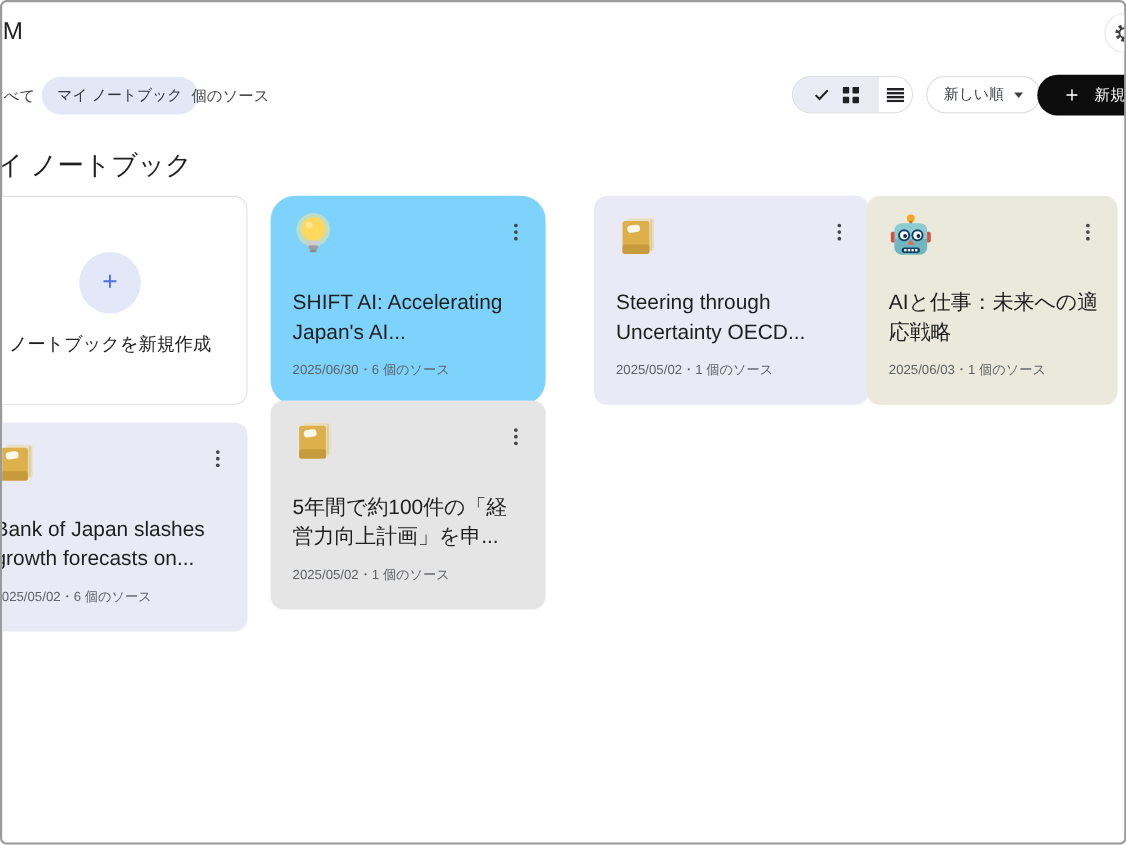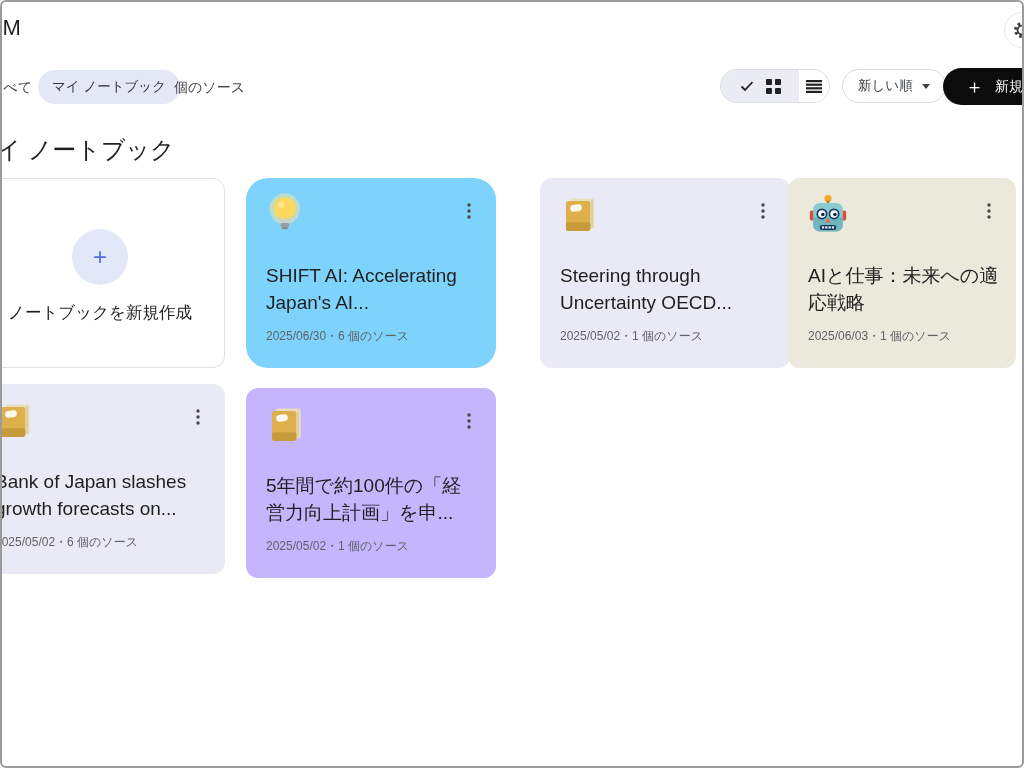--- a/index.html
+++ b/index.html
@@ -219,21 +219,21 @@
       <svg width="4" height="16" viewBox="0 0 4 16">
         <circle cx="2" cy="2" r="1.7" fill="#474747"></circle>
           <circle cx="2" cy="8" r="1.7" fill="#474747"></circle>
           <circle cx="2" cy="14" r="1.7" fill="#474747"></circle>
       </svg>
     </button>
     <div class="card-title">Bank of Japan slashes growth forecasts on...</div>
     <div class="card-meta"><span>2025/05/02</span><span>・</span><span>6 個のソース</span></div>
   </div>
 
-  <div class="card" style="left: 244px; top: 386px; background: #c4b5fd;">
+  <div class="card" style="left: 244px; top: 362px; background: #e5e5e5;">
     <span class="emoji">
       <svg width="44" height="44" viewBox="0 0 36 36">
         <rect x="10" y="4.5" width="20" height="24.5" rx="2" fill="#e9dfbf"></rect>
         <rect x="27.2" y="5.5" width="1.4" height="22.5" fill="#d9cda6"></rect>
         <rect x="6.5" y="6.5" width="20" height="24.5" rx="2" fill="#ddb04c"></rect>
         <rect x="6.5" y="24" width="20" height="7" rx="2" fill="#c79a3c"></rect>
         <rect x="10" y="9.5" width="9.5" height="5.5" rx="2.6" fill="#fdf8ec" transform="rotate(-8 14.7 12.2)"></rect>
       </svg>
     </span>
     <button class="dots">

